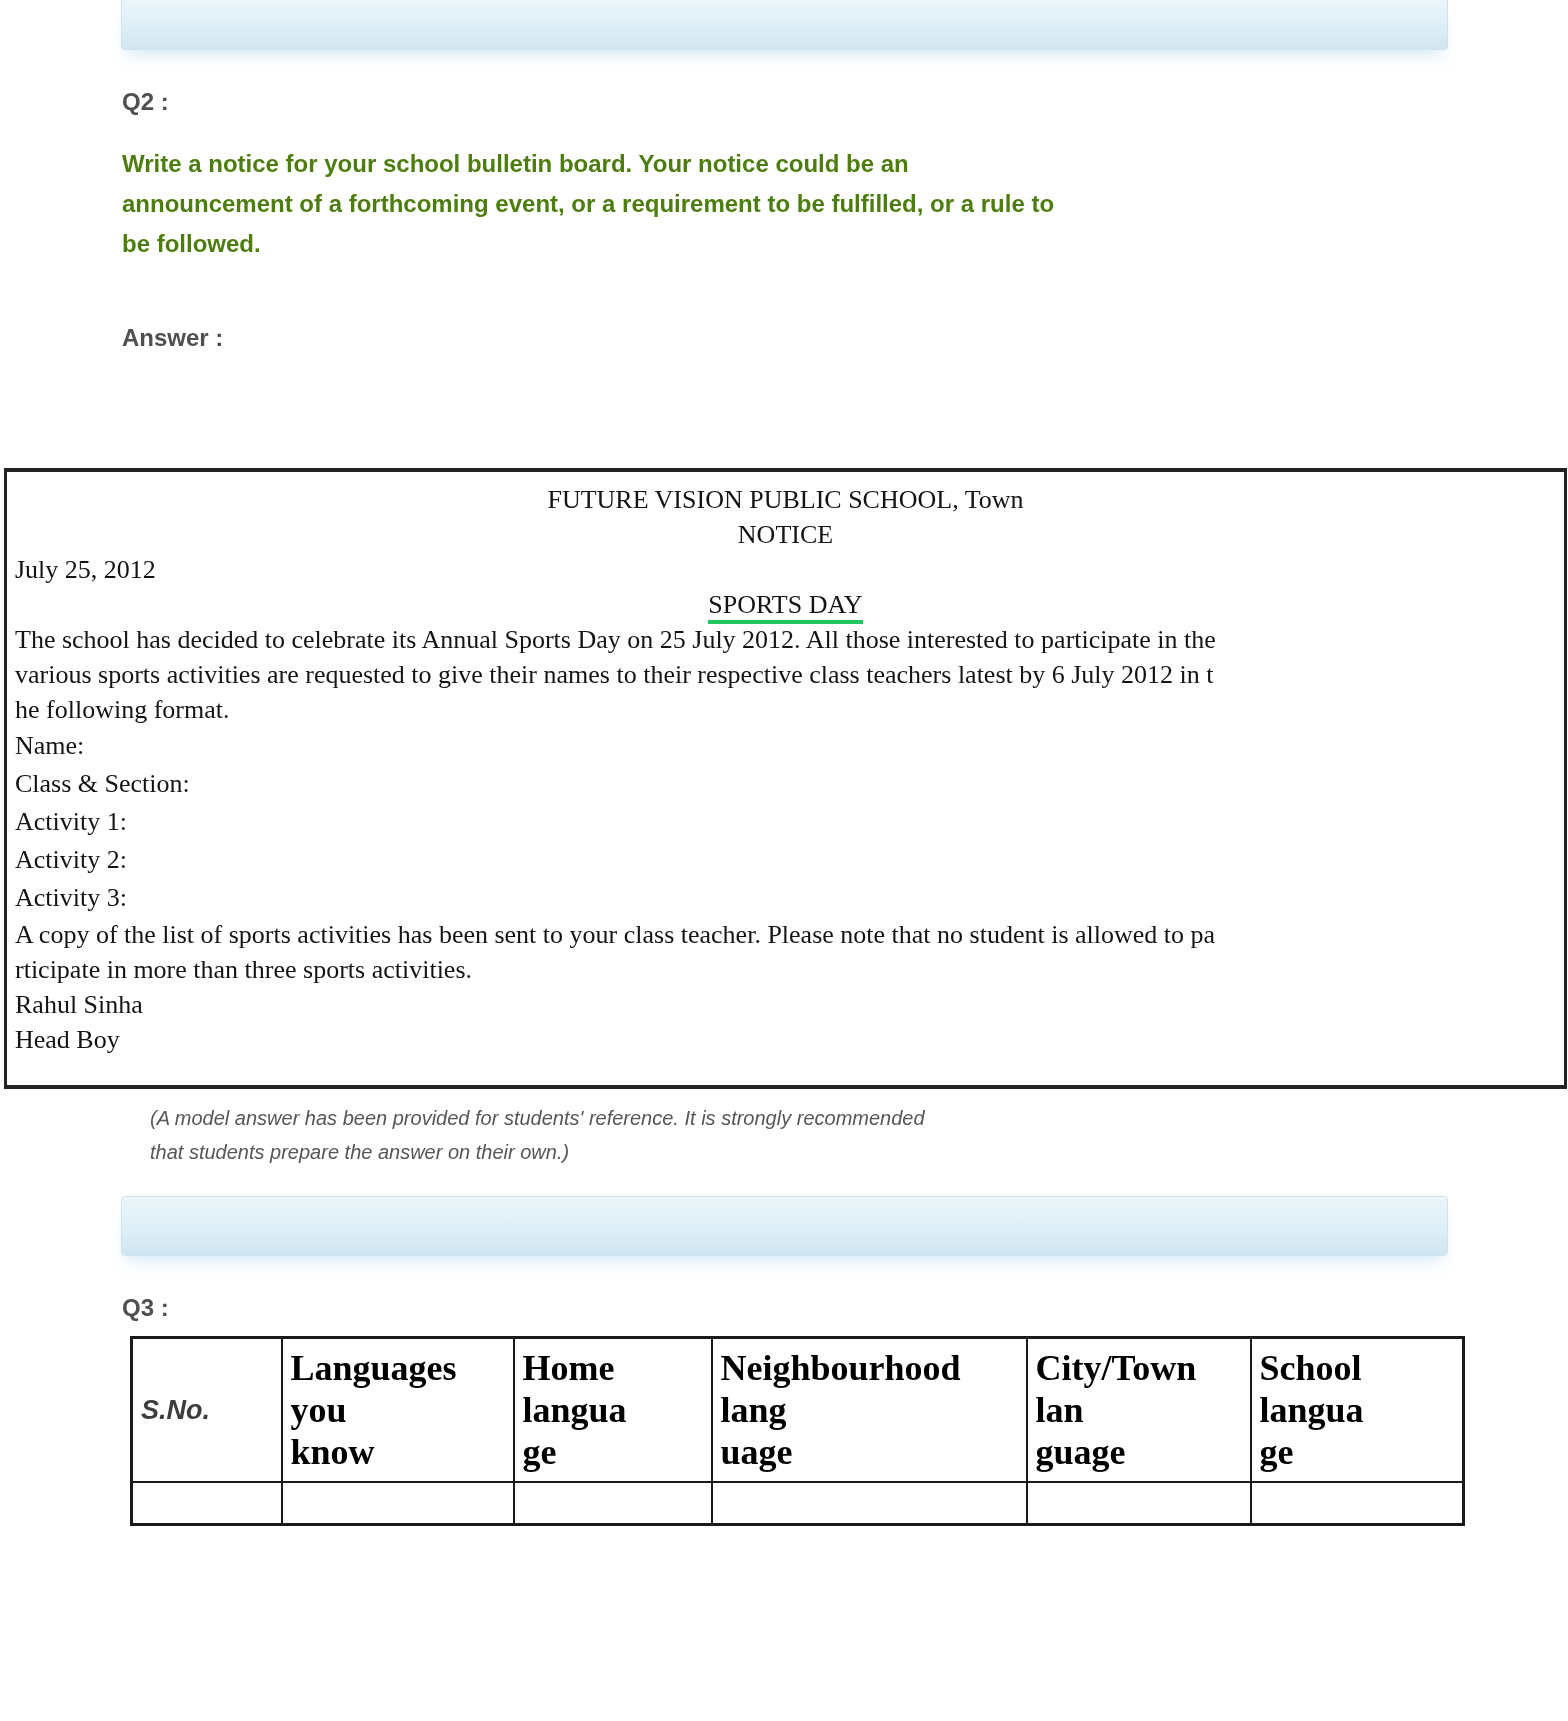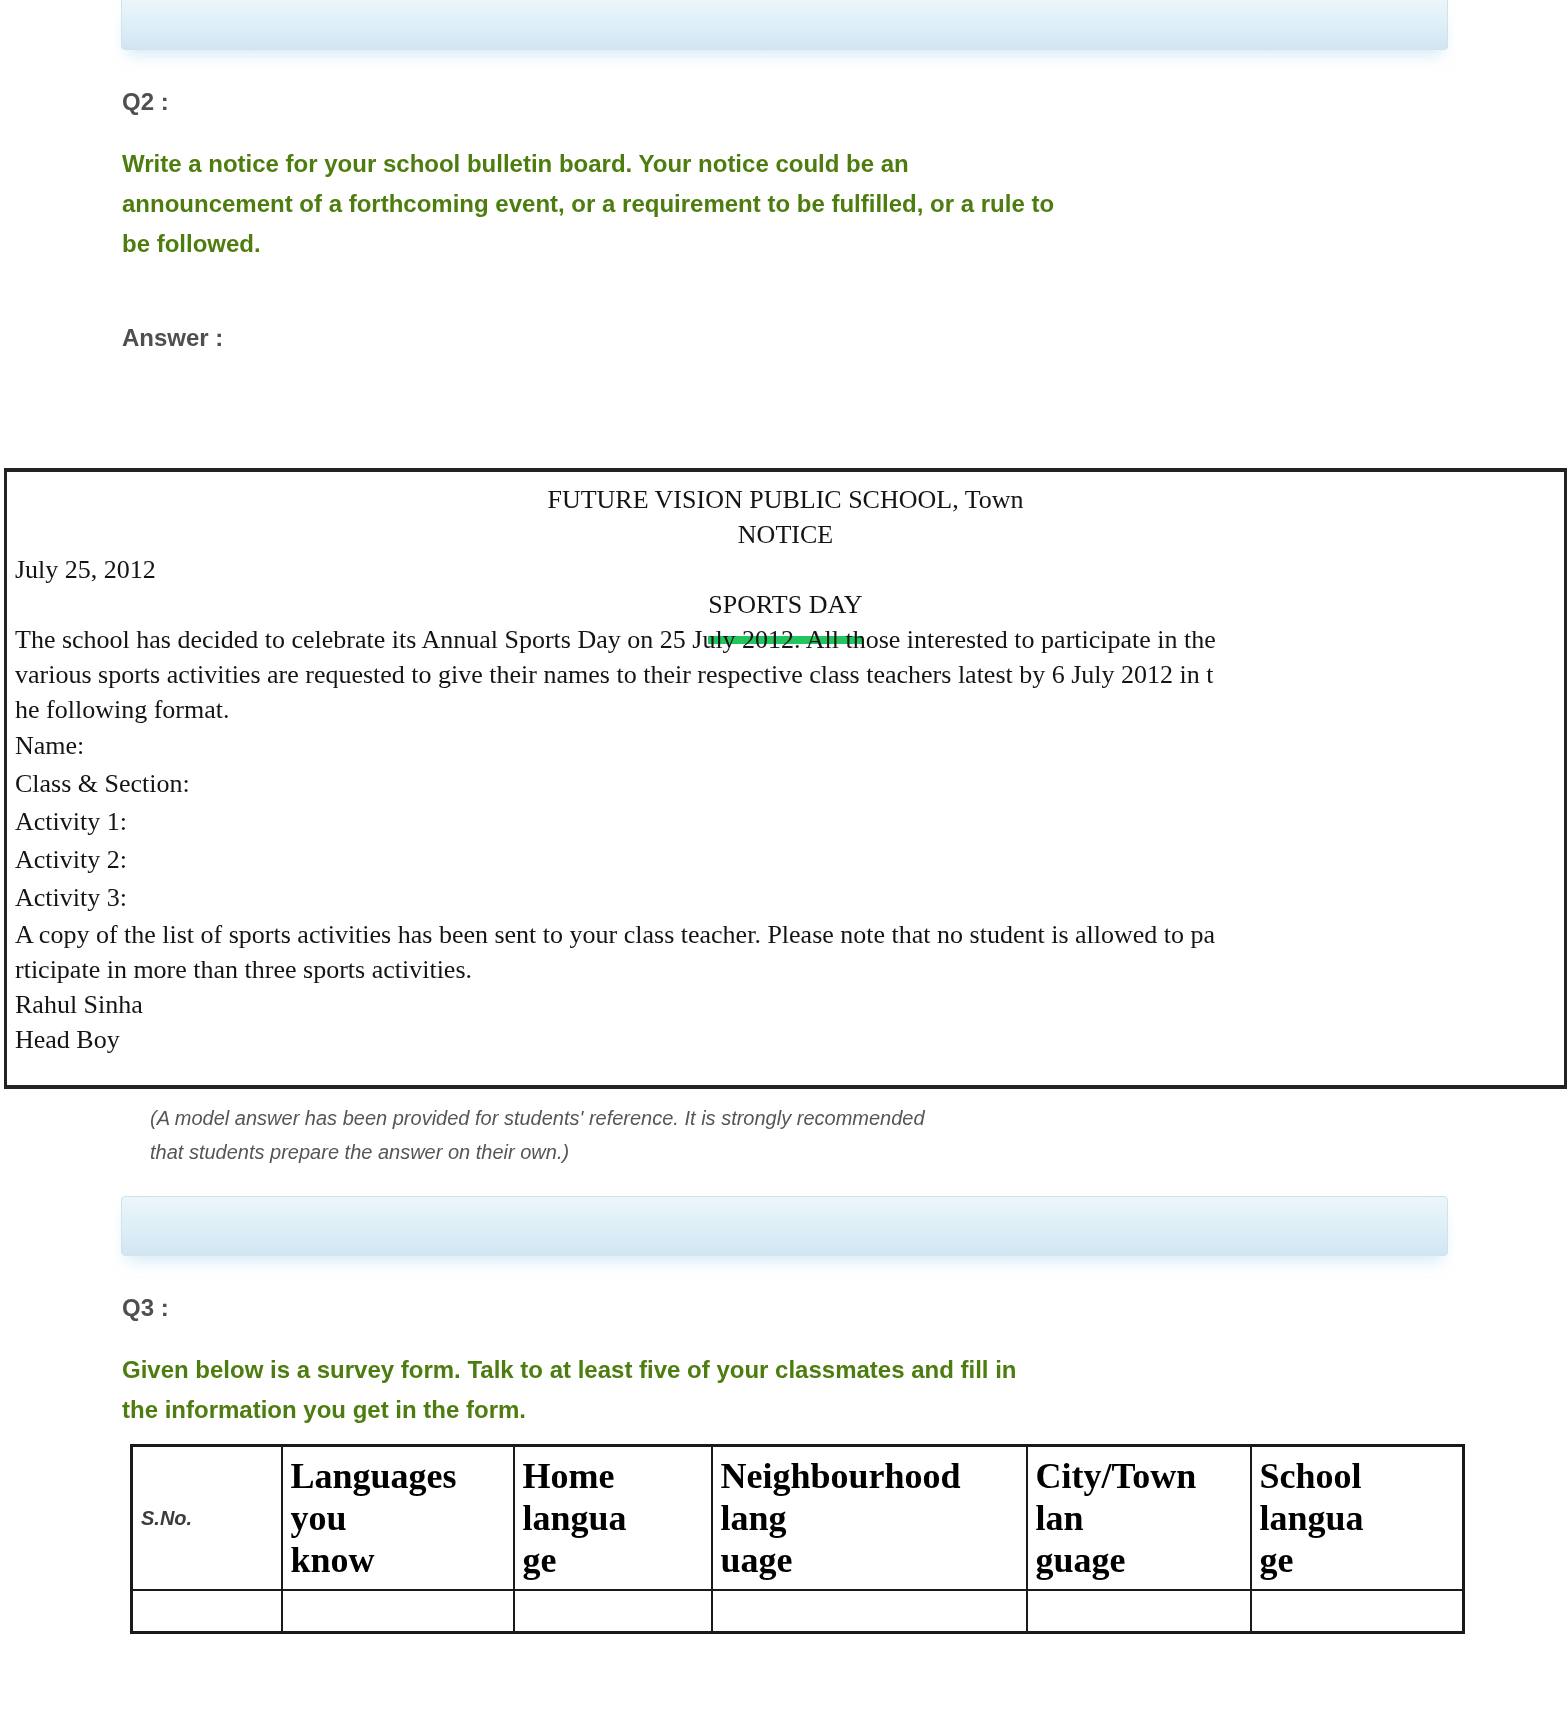--- a/index.html
+++ b/index.html
@@ -29,21 +29,21 @@
   .notice-box{
     margin:116px 1px 0 4px;border:3px solid #232323;border-top-width:4px;border-bottom-width:4px;
     padding:10px 8px 28px 8px;background:#ffffff;
     font-family:"Liberation Serif",serif;font-size:26px;color:#141414;line-height:35px;
   }
   .notice-box div,.notice-box p{margin:0;}
   .center{text-align:center;}
   .n-heading{margin-top:25px;}
   .n-date{margin-top:23px;}
   .n-title-row{margin-top:25px;}
-  .n-title-row .u{border-bottom:8px solid #22c55e;padding-bottom:17px;}
+  .n-title-row .u{border-bottom:4px solid #22c55e;padding-bottom:1px;}
   .n-para1{margin-top:17px;white-space:pre-line;}
   .n-format{margin-top:42px;line-height:38px;white-space:pre-line;}
   .n-para2{margin-top:21px;white-space:pre-line;}
   .n-sig{margin-top:32px;white-space:pre-line;}
   
   .note{
     margin:12px 0 0 150px;width:1230px;font-style:italic;font-size:20px;
     color:#565656;line-height:34px;white-space:pre-line;
   }
   
@@ -52,21 +52,21 @@
     width:1332px;border:3px solid #1a1a1a;
   }
   .survey-table th,.survey-table td{border:2px solid #1a1a1a;box-sizing:border-box;}
   .survey-table th{
     font-family:"Liberation Serif",serif;font-weight:bold;
     font-size:36px;color:#000000;text-align:left;vertical-align:top;
     padding:8px 4px 8px 8px;line-height:42px;height:106px;white-space:pre-line;
   }
   .survey-table th.sno{
     font-family:"Liberation Sans",sans-serif;font-style:italic;font-weight:bold;
-    font-size:20px;color:#3c3c3c;vertical-align:middle;line-height:28px;
+    font-size:27px;color:#3c3c3c;vertical-align:middle;line-height:28px;
   }
   .survey-table td{height:42px;background:#ffffff;}
 </style>
 </head>
 <body>
 
 <div class="bar bar-top"></div>
 
 <section>
   <div class="q-label">Q2 :</div>
@@ -95,22 +95,20 @@
 Head Boy</p>
 </div>
 
 <div class="note">(A model answer has been provided for students' reference. It is strongly recommended
 that students prepare the answer on their own.)</div>
 
 <div class="bar bar-mid"></div>
 
 <section>
   <div class="q-label">Q3 :</div>
-  <div class="q-text">Given below is a survey form. Talk to at least five of your classmates and fill in
-the information you get in the form.</div>
 </section>
 
 <table class="survey-table">
   <colgroup>
     <col style="width:150px">
       <col style="width:232px">
       <col style="width:198px">
     <col style="width:315px">
       <col style="width:224px">
       <col style="width:213px">

